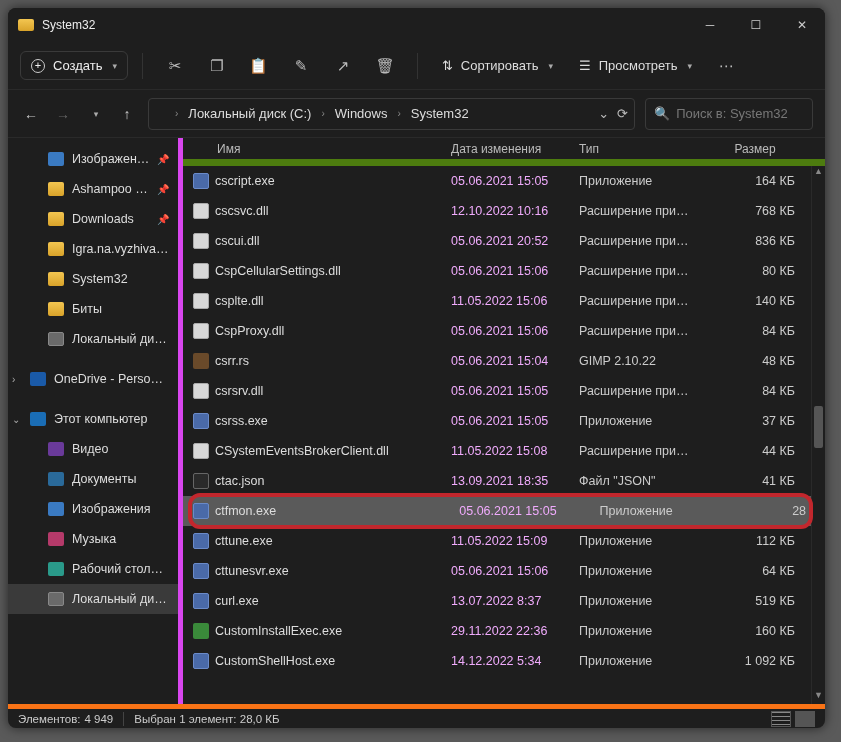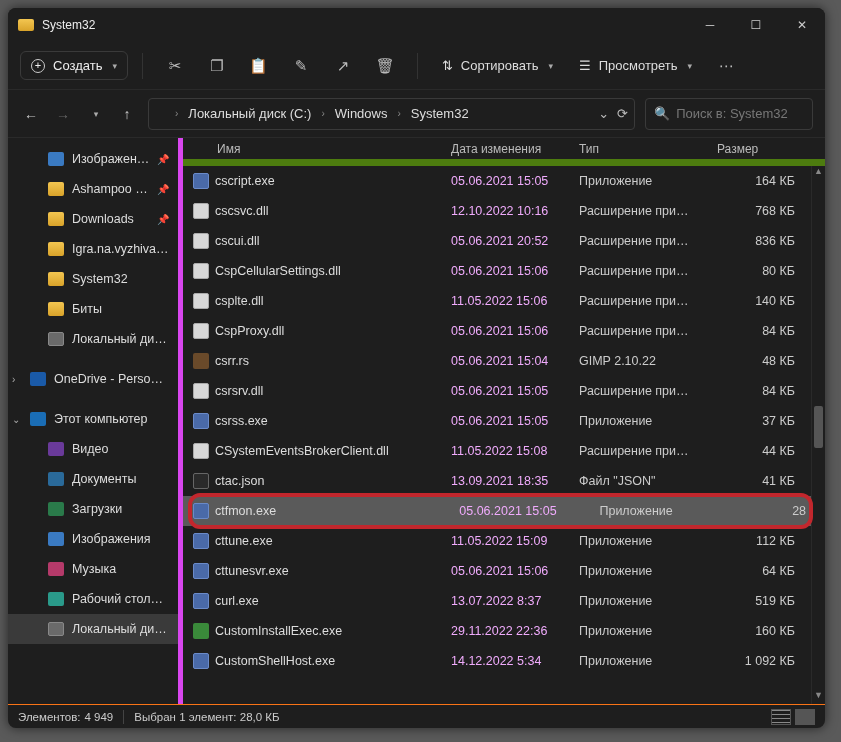--- a/index.html
+++ b/index.html
@@ -43,31 +43,31 @@
 .ico.vid { background: #6a3a9a; }
 .ico.doc { background: #2a6a9a; }
 .ico.dl { background: #2a7a4a; }
 .ico.mus { background: #b53a6a; }
 .pin { color: #888; font-size: 10px; margin-left: auto; margin-right: 8px; }
 .main { flex: 1; display: flex; flex-direction: column; min-width: 0; }
 .cols { display: flex; height: 28px; align-items: center; border-bottom: 7px solid #4d7c0f; font-size: 12px; color: #bbb; padding-left: 10px; }
 .c-name { width: 258px; padding-left: 24px; }
 .c-date { width: 128px; }
 .c-type { width: 138px; }
-.c-size { width: 78px; text-align: left; padding-right: 2px; }
+.c-size { width: 78px; text-align: center; padding-right: 2px; }
 .list { flex: 1; overflow: hidden; position: relative; }
 .row { display: flex; align-items: center; height: 30px; padding-left: 10px; font-size: 12.5px; color: #ddd; }
 .row.sel { background: #5a5a5a; gap: 16px; }
 .row .fic { width: 16px; height: 16px; margin-right: 6px; flex-shrink: 0; border-radius: 2px; }
 .row .r-name { width: 258px; display: flex; align-items: center; overflow: hidden; white-space: nowrap; }
 .row .r-date { width: 128px; color: #f0abfc; }
 .row .r-type { width: 138px; color: #ccc; overflow: hidden; white-space: nowrap; text-overflow: ellipsis; }
 .row .r-size { width: 78px; text-align: right; color: #ccc; }
 .highlight-ring { position: absolute; left: 180px; right: 12px; height: 36px; border: 4px solid #c2272d; border-radius: 12px; pointer-events: none; }
-.status { height: 24px; border-top: 1px solid #f97316; display: flex; align-items: center; font-size: 11.5px; color: #ccc; padding: 0 10px; gap: 4px; }
+.status { height: 24px; border-top: 5px solid #f97316; display: flex; align-items: center; font-size: 11.5px; color: #ccc; padding: 0 10px; gap: 4px; }
 .status .vsep2 { width: 1px; height: 14px; background: #444; margin: 0 6px; }
 .status .view-ic { margin-left: auto; display: flex; gap: 4px; }
 .vbtn { width: 20px; height: 16px; border: 1px solid #555; display: flex; }
 .vbtn.lst::before { content:""; width:100%; background: repeating-linear-gradient(#888 0 1px, transparent 1px 4px); }
 .vbtn.det { background: #555; }
 .scroll { position: absolute; right: 0; top: 0; bottom: 0; width: 14px; background: #1e1e1e; border-left: 1px solid #2a2a2a; }
 .scroll .thumb { position: absolute; left: 2px; right: 2px; top: 240px; height: 42px; background: #555; border-radius: 2px; }
 .scroll .arr { position: absolute; left: 0; right: 0; height: 14px; color: #888; font-size: 9px; text-align: center; }
 .fic.exe { background: #4a6aa8; border: 1px solid #6a8ac8; }
 .fic.dll { background: #d8d8d8; border: 1px solid #aaa; }
@@ -190,24 +190,20 @@
         </div>
         <div class="s-item s-sub">
           <div class="ico vid"></div>
           <span>Видео</span>
         </div>
         <div class="s-item s-sub">
           <div class="ico doc"></div>
           <span>Документы</span>
         </div>
         <div class="s-item s-sub">
-          <div class="ico dl"></div>
-          <span>Загрузки</span>
-        </div>
-        <div class="s-item s-sub">
           <div class="ico blue"></div>
           <span>Изображения</span>
         </div>
         <div class="s-item s-sub">
           <div class="ico mus"></div>
           <span>Музыка</span>
         </div>
         <div class="s-item s-sub">
           <div class="ico teal"></div>
           <span>Рабочий стол…</span>

